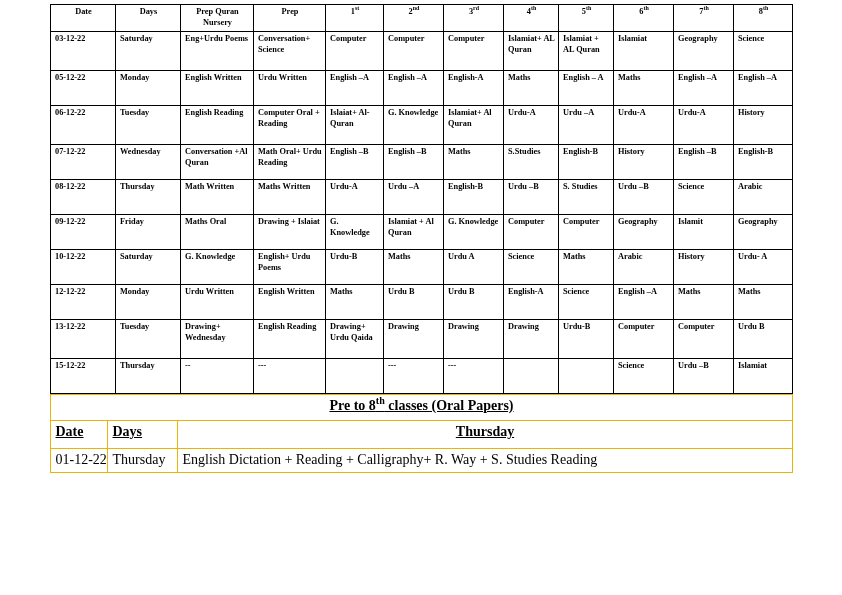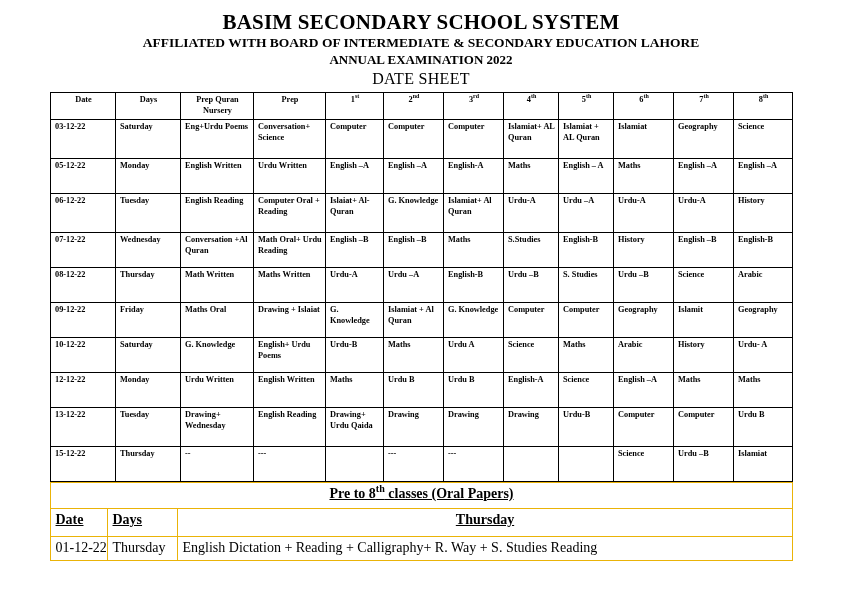--- a/index.html
+++ b/index.html
@@ -140,26 +140,20 @@
   td.oral-sub  { font-size: 14px; padding-bottom: 8px; }
   col.o-date { width: 57px; }
   col.o-days { width: 70px; }
   col.o-subj { width: 615px; }
 </style>
 </head>
 <body>
 
 <div class="page">
 
-  <div class="header">
-    <div class="school-name">BASIM SECONDARY SCHOOL SYSTEM</div>
-    <div class="affiliation">AFFILIATED WITH BOARD OF INTERMEDIATE &amp; SECONDARY EDUCATION LAHORE</div>
-    <div class="exam-line">ANNUAL EXAMINATION 2022</div>
-    <div class="date-sheet-title">DATE SHEET</div>
-  </div>
 
   <div class="sheet-wrap">
     <table class="sheet">
       <colgroup>
         <col class="c-date">
           <col class="c-days">
           <col class="c-prepgroup">
           <col class="c-prep">
         <col class="c-g1">
           <col class="c-g2">

